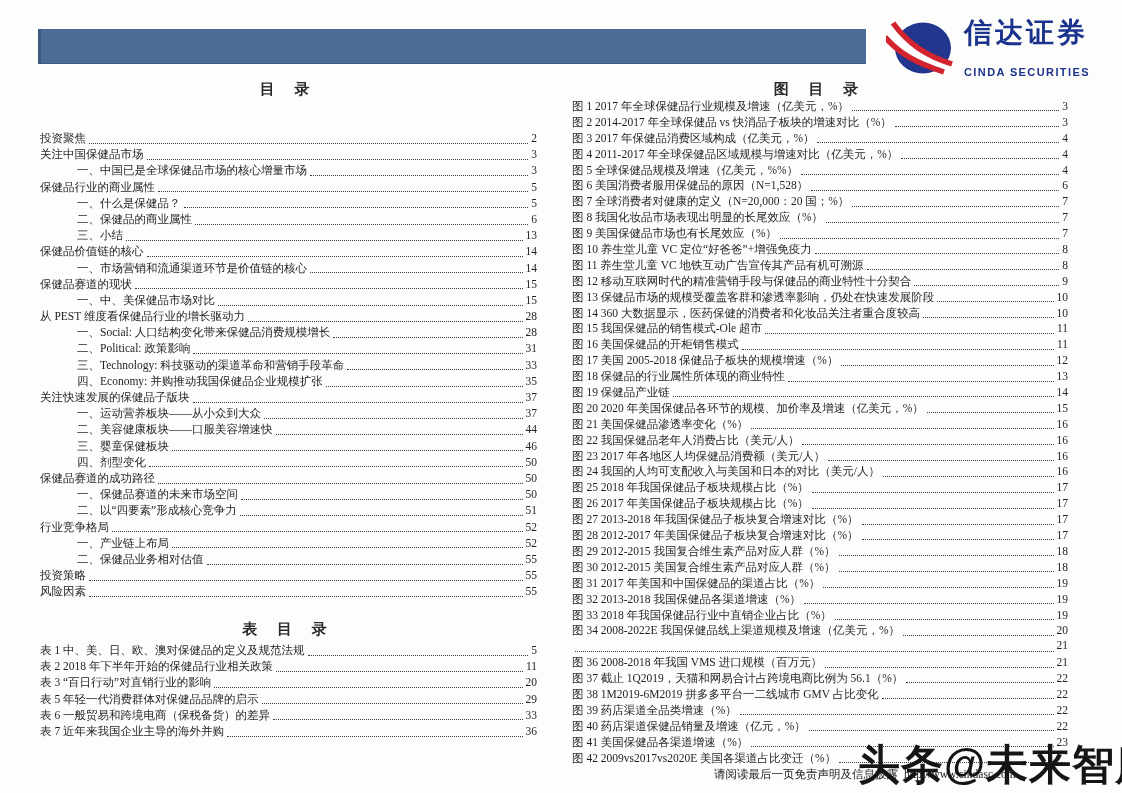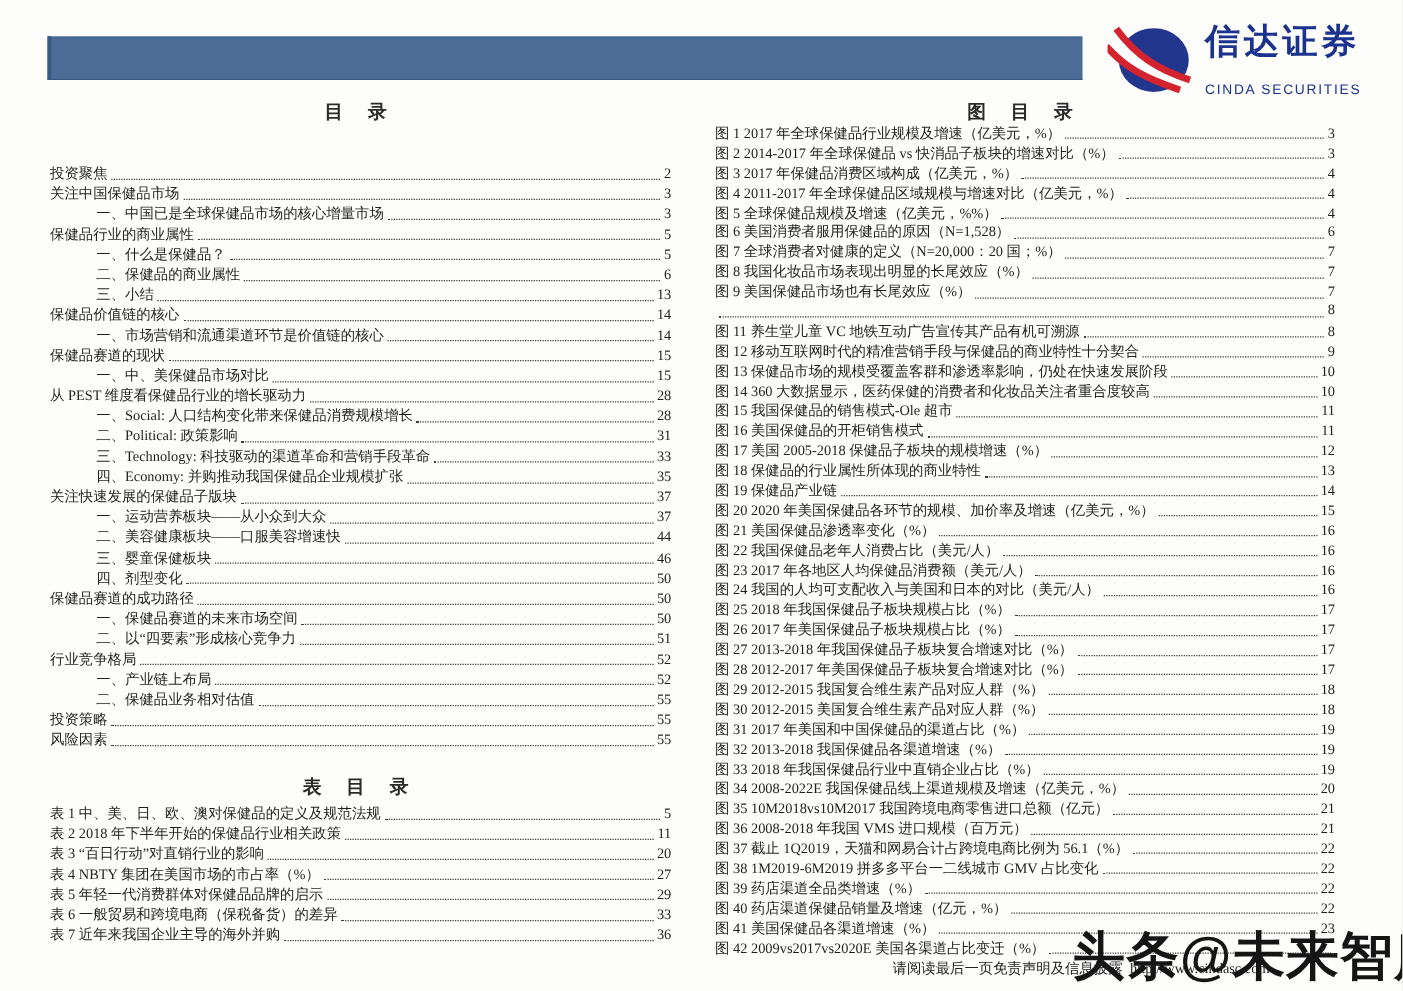--- a/index.html
+++ b/index.html
@@ -4,21 +4,21 @@
 <style>
   html,body{margin:0;padding:0;background:#e8e8e8;}
   .page{position:relative;width:1122px;height:793px;background:#fdfdfc;overflow:hidden;
         font-family:"Liberation Serif","DejaVu Serif",serif;color:#1f1f1f;margin:0 auto;}
   .topbar{position:absolute;left:38px;top:29px;width:825px;height:34px;background:#4a6c97;
           border-left:3px solid #3a5a82;border-bottom:1px solid #3a5a82;}
   .logo{position:absolute;left:886px;top:18px;display:flex;align-items:center;gap:10px;justify-content:center;}
   .logo svg{width:68px;height:56px;display:block;}
   .logo-cn{font-family:"Liberation Sans","DejaVu Sans",sans-serif;font-weight:bold;
            font-size:28px;line-height:30px;color:#1b338c;letter-spacing:3px;white-space:nowrap;}
-  .logo-en{font-family:"Liberation Sans","DejaVu Sans",sans-serif;font-weight:normal;
+  .logo-en{font-family:"Liberation Sans","DejaVu Sans",sans-serif;font-weight:bold;
            font-size:11px;color:#1b338c;letter-spacing:1.4px;margin-top:18px;white-space:nowrap;}
   .sec-title{position:absolute;text-align:center;font-size:15px;font-weight:bold;
              letter-spacing:8px;color:#2b2b2b;white-space:nowrap;}
   #toc-title{left:40px;top:80px;width:497px;}
   #tbl-title{left:40px;top:620px;width:497px;}
   #fig-title{left:572px;top:80px;width:496px;}
   .list{position:absolute;font-size:11.5px;}
   #toc-list{left:40px;top:101px;width:497px;margin-top:30px;}
   #tbl-list{left:40px;top:643px;width:497px;}
   #fig-list{left:572px;top:99px;width:496px;}
@@ -217,25 +217,20 @@
       <span class="t">表 2 2018 年下半年开始的保健品行业相关政策</span>
       <span class="leader"></span>
       <span class="pg">11</span>
     </div>
       <div class="row">
       <span class="t">表 3 “百日行动”对直销行业的影响</span>
       <span class="leader"></span>
       <span class="pg">20</span>
     </div>
       <div class="row">
-      <span class="t">表 4 NBTY 集团在美国市场的市占率（%）</span>
-      <span class="leader"></span>
-      <span class="pg">27</span>
-    </div>
-      <div class="row">
       <span class="t">表 5 年轻一代消费群体对保健品品牌的启示</span>
       <span class="leader"></span>
       <span class="pg">29</span>
     </div>
       <div class="row">
       <span class="t">表 6 一般贸易和跨境电商（保税备货）的差异</span>
       <span class="leader"></span>
       <span class="pg">33</span>
     </div>
       <div class="row">
@@ -287,20 +282,21 @@
       <span class="t">图 8 我国化妆品市场表现出明显的长尾效应（%）</span>
       <span class="leader"></span>
       <span class="pg">7</span>
     </div>
       <div class="row">
       <span class="t">图 9 美国保健品市场也有长尾效应（%）</span>
       <span class="leader"></span>
       <span class="pg">7</span>
     </div>
       <div class="row">
+      <span class="t">图 10 养生堂儿童 VC 定位“好爸爸”+增强免疫力</span>
       <span class="leader"></span>
       <span class="pg">8</span>
     </div>
       <div class="row">
       <span class="t">图 11 养生堂儿童 VC 地铁互动广告宣传其产品有机可溯源</span>
       <span class="leader"></span>
       <span class="pg">8</span>
     </div>
       <div class="row">
       <span class="t">图 12 移动互联网时代的精准营销手段与保健品的商业特性十分契合</span>
@@ -411,21 +407,20 @@
       <span class="t">图 33 2018 年我国保健品行业中直销企业占比（%）</span>
       <span class="leader"></span>
       <span class="pg">19</span>
     </div>
       <div class="row">
       <span class="t">图 34 2008-2022E 我国保健品线上渠道规模及增速（亿美元，%）</span>
       <span class="leader"></span>
       <span class="pg">20</span>
     </div>
       <div class="row">
-      <span class="t">图 35 10M2018vs10M2017 我国跨境电商零售进口总额（亿元）</span>
       <span class="leader"></span>
       <span class="pg">21</span>
     </div>
       <div class="row">
       <span class="t">图 36 2008-2018 年我国 VMS 进口规模（百万元）</span>
       <span class="leader"></span>
       <span class="pg">21</span>
     </div>
       <div class="row">
       <span class="t">图 37 截止 1Q2019，天猫和网易合计占跨境电商比例为 56.1（%）</span>

